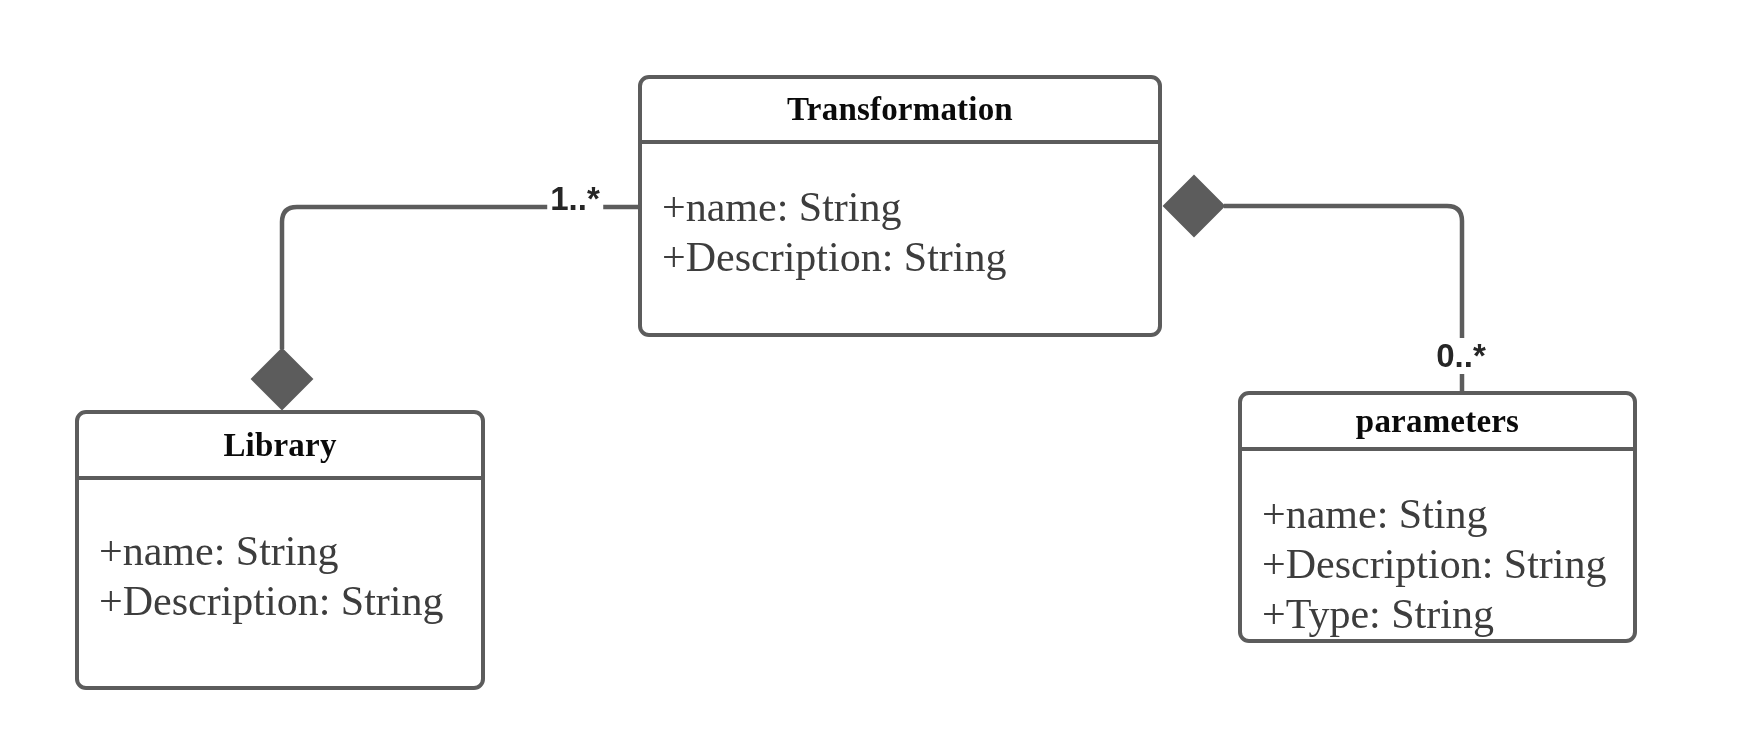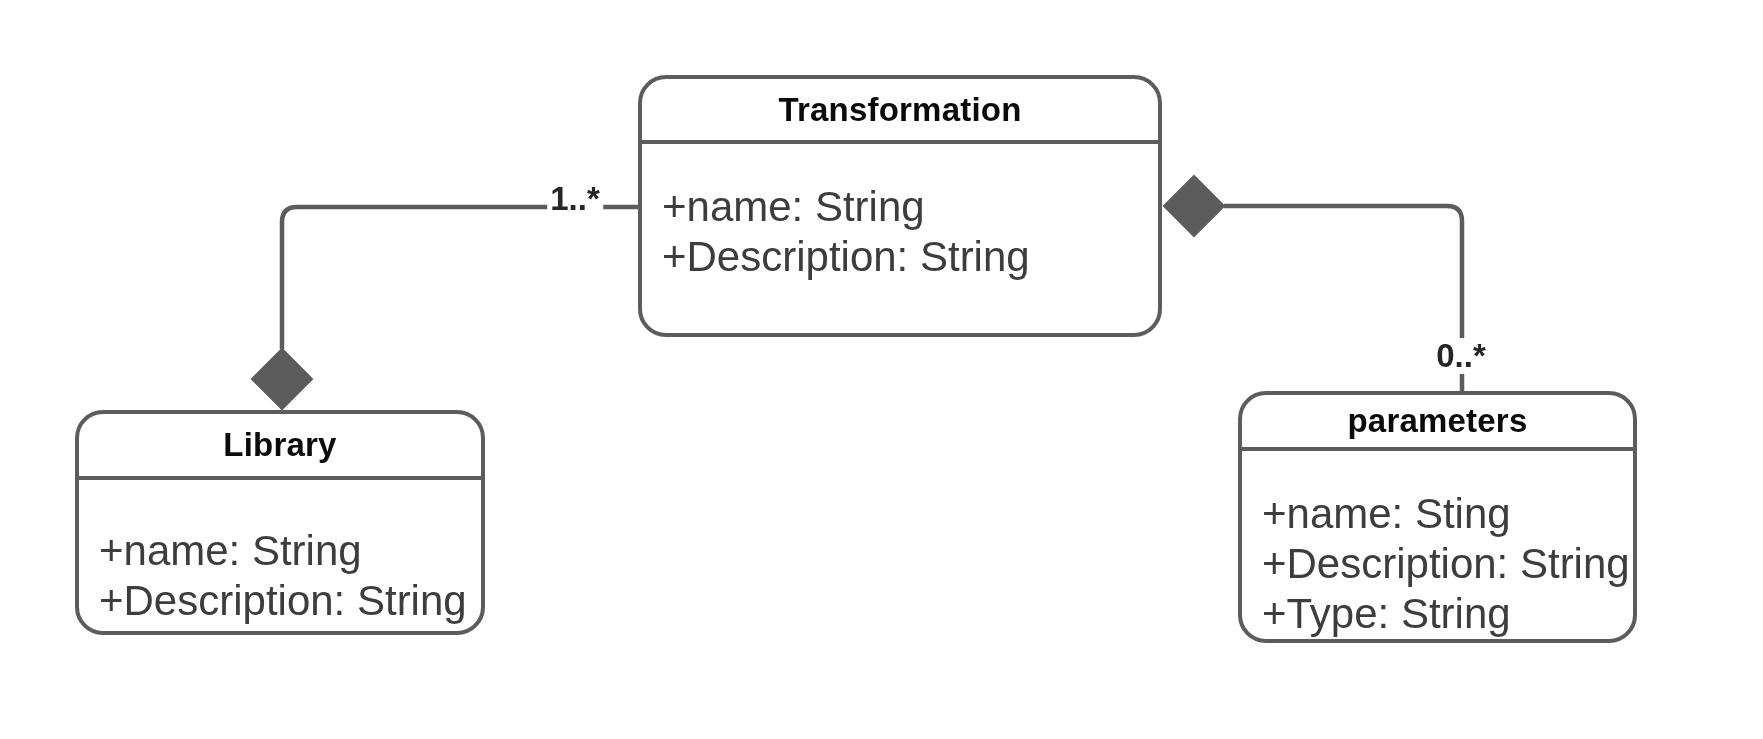--- a/index.html
+++ b/index.html
@@ -22,23 +22,24 @@
     left: 0;
     top: 0;
     width: 1763px;
     height: 739px;
   }
   .uml-class {
     position: absolute;
     box-sizing: border-box;
     background: #ffffff;
     border: 4.5px solid #5c5c5c;
-    border-radius: 28px;
+    border-radius: 11px;
     display: flex;
     flex-direction: column;
+    font-family: Liberation Serif, serif;
   }
   .uml-title {
     box-sizing: border-box;
     border-bottom: 4.5px solid #5c5c5c;
     display: flex;
     align-items: center;
     justify-content: center;
     font-weight: bold;
     font-size: 33px;
     color: #0b0b0b;
@@ -64,21 +65,21 @@
     font-weight: bold;
     font-size: 33px;
     color: #262626;
     white-space: nowrap;
     line-height: 36px;
   }
 
   
   #class-transformation { left: 638px; top: 75px;  width: 524px; height: 262px; }
   #class-transformation .uml-title { height: 65px; }
-  #class-library        { left: 75px;  top: 410px; width: 410px; height: 225px; justify-content: space-between; }
+  #class-library        { left: 75px;  top: 410px; width: 410px; height: 280px; justify-content: space-between; }
   #class-library .uml-title { height: 66px; }
   #class-parameters     { left: 1238px; top: 391px; width: 399px; height: 252px; }
   #class-parameters .uml-title { height: 63px; }
 
   #mult-library-link    { left: 575px;  top: 199px; }
   #mult-parameters-link { left: 1461px; top: 356px; }
 </style>
 </head>
 <body>
 

